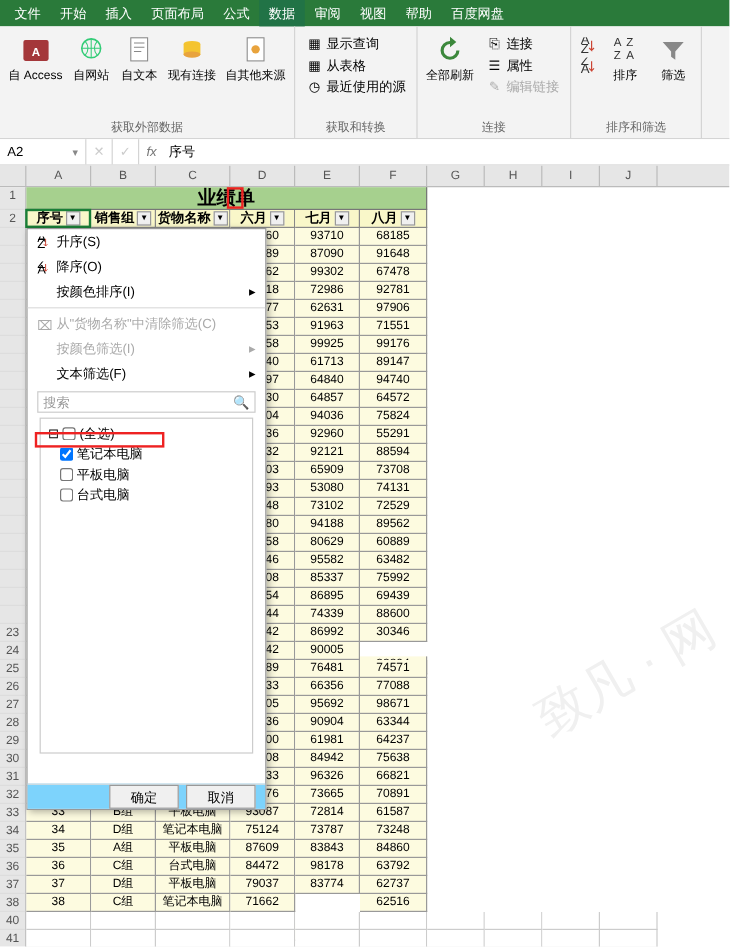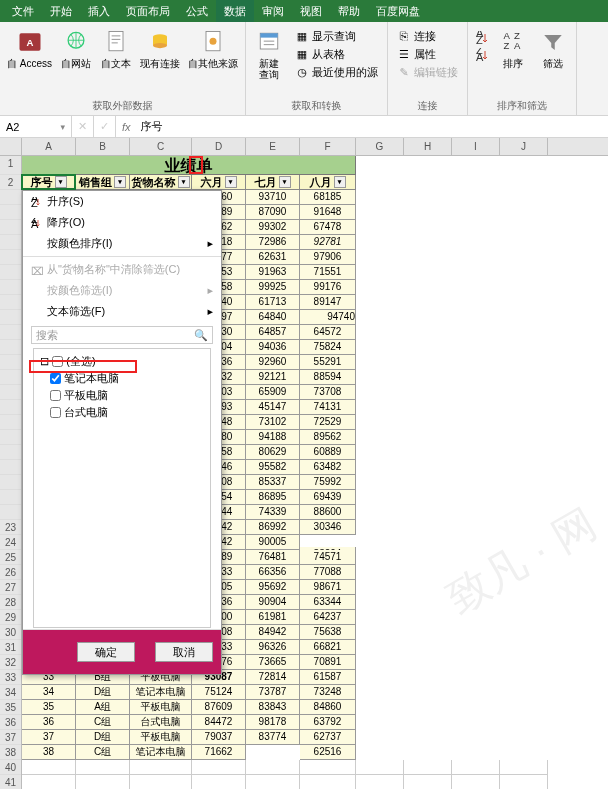--- a/index.html
+++ b/index.html
@@ -43,21 +43,21 @@
 .selbox{position:absolute;border:2px solid #1a7f37;pointer-events:none}
 .filter{position:absolute;left:22px;top:52px;width:200px;height:485px;background:#fff;border:1px solid #999;box-shadow:2px 2px 6px rgba(0,0,0,.3);z-index:5}
 .fitem{display:flex;align-items:center;gap:6px;padding:3px 8px;font-size:11px;cursor:pointer}
 .fitem.dis{color:#aaa}
 .farrow{width:10px;height:10px;display:inline-block}
 .fhr{border-top:1px solid #ddd;margin:2px 0}
 .fsearch{margin:4px 8px;border:1px solid #ccc;height:18px;display:flex;align-items:center;padding:0 4px;color:#999;justify-content:space-between}
 .ftree{margin:2px 10px;border:1px solid #ccc;height:280px;padding:4px;overflow:auto}
 .fchk{display:flex;align-items:center;gap:3px;padding:1px 0 1px 12px;font-size:11px}
 .fchk input{width:11px;height:11px}
-.fbtns{display:flex;justify-content:flex-end;gap:20px;padding:12px 8px;border-top:1px solid #ddd;margin-top:auto;position:absolute;bottom:0;right:0;left:0;background:#be185d}
+.fbtns{display:flex;justify-content:flex-end;gap:6px;padding:0 8px;border-top:1px solid #ddd;margin-top:auto;position:absolute;bottom:0;right:0;left:0;background:#7dd3fc}
 .fbtns button{width:58px;height:20px;font-size:11px;border:1px solid #999;background:#f0f0f0;cursor:pointer}
 .redbox{position:absolute;border:2px solid #e22;pointer-events:none;z-index:10}
 .watermark{position:absolute;right:5px;bottom:200px;color:#f0f0f0;font-size:42px;transform:rotate(-30deg);pointer-events:none;z-index:1}
 </style>
 </head>
 <body>
 
 <div class="tabs">
   <div class="tab">文件</div>
   <div class="tab">开始</div>
@@ -118,50 +118,47 @@
               <circle cx="16" cy="15" r="4" fill="#e8a33d"></circle>
             </svg>
           </span>
           <span class="rbtn-label">自其他来源</span>
         </div>
     </div>
     <div class="rgrp-label">获取外部数据</div>
   </div>
   <div class="rgrp">
     <div class="rgrp-body">
-      <div class="rbtn">
-          <span class="ricon">
-            <svg viewBox="0 0 32 32">
-              <rect x="6" y="6" width="20" height="18" fill="#fff" stroke="#888"></rect>
-              <rect x="6" y="6" width="20" height="5" fill="#5b9bd5"></rect>
-              <path d="M10 15h12M10 19h12" stroke="#888"></path>
-            </svg>
-          </span>
-          <span class="rbtn-label" style="white-space:pre-line">新建
-查询</span>
-        </div>
       <div class="rsub">
         <div class="rrow">
             <span class="smicon">▦</span>
             <span>显示查询</span>
           </div>
         <div class="rrow">
             <span class="smicon">▦</span>
             <span>从表格</span>
           </div>
         <div class="rrow">
             <span class="smicon">◷</span>
             <span>最近使用的源</span>
           </div>
       </div>
     </div>
     <div class="rgrp-label">获取和转换</div>
   </div>
   <div class="rgrp">
     <div class="rgrp-body">
+      <div class="rbtn">
+          <span class="ricon">
+            <svg viewBox="0 0 32 32">
+              <path d="M16 7a9 9 0 109 9h-3a6 6 0 11-6-6v3l6-5-6-5z" fill="#3c883c"></path>
+            </svg>
+          </span>
+          <span class="rbtn-label">全部刷新</span>
+        </div>
       <div class="rsub">
         <div class="rrow">
             <span class="smicon">⎘</span>
             <span>连接</span>
           </div>
         <div class="rrow">
             <span class="smicon">☰</span>
             <span>属性</span>
           </div>
         <div class="rrow" style="color:#aaa">
@@ -344,21 +341,21 @@
             <div class="cell" style="width: 54px;">89062</div>
             <div class="cell" style="width: 54px;">99302</div>
             <div class="cell" style="width: 56px;">67478</div>
           </div>
           <div class="row data-row">
             <div class="cell" style="width: 54px;"></div>
             <div class="cell" style="width: 54px;"></div>
             <div class="cell" style="width: 62px;"></div>
             <div class="cell" style="width: 54px;">62718</div>
             <div class="cell" style="width: 54px;">72986</div>
-            <div class="cell" style="width: 56px; font-style: italic;">92781</div>
+            <div class="cell" style="width: 56px;">92781</div>
           </div>
           <div class="row data-row">
             <div class="cell" style="width: 54px;"></div>
             <div class="cell" style="width: 54px;"></div>
             <div class="cell" style="width: 62px;"></div>
             <div class="cell" style="width: 54px;">78377</div>
             <div class="cell" style="width: 54px;">62631</div>
             <div class="cell" style="width: 56px;">97906</div>
           </div>
           <div class="row data-row">
@@ -384,21 +381,21 @@
             <div class="cell" style="width: 54px;">62440</div>
             <div class="cell" style="width: 54px;">61713</div>
             <div class="cell" style="width: 56px;">89147</div>
           </div>
           <div class="row data-row">
             <div class="cell" style="width: 54px;"></div>
             <div class="cell" style="width: 54px;"></div>
             <div class="cell" style="width: 62px;"></div>
             <div class="cell" style="width: 54px;">67297</div>
             <div class="cell" style="width: 54px;">64840</div>
-            <div class="cell" style="width: 56px; text-align: right;">94740</div>
+            <div class="cell" style="width: 56px;">94740</div>
           </div>
           <div class="row data-row">
             <div class="cell" style="width: 54px;"></div>
             <div class="cell" style="width: 54px;"></div>
             <div class="cell" style="width: 62px;"></div>
             <div class="cell" style="width: 54px;">82730</div>
             <div class="cell" style="width: 54px;">64857</div>
             <div class="cell" style="width: 56px;">64572</div>
           </div>
           <div class="row data-row">
@@ -431,21 +428,21 @@
             <div class="cell" style="width: 62px;"></div>
             <div class="cell" style="width: 54px;">59803</div>
             <div class="cell" style="width: 54px;">65909</div>
             <div class="cell" style="width: 56px;">73708</div>
           </div>
           <div class="row data-row">
             <div class="cell" style="width: 54px;"></div>
             <div class="cell" style="width: 54px;"></div>
             <div class="cell" style="width: 62px;"></div>
             <div class="cell" style="width: 54px;">60593</div>
-            <div class="cell" style="width: 54px;">45147</div>
+            <div class="cell" style="width: 54px;">53080</div>
             <div class="cell" style="width: 56px;">74131</div>
           </div>
           <div class="row data-row">
             <div class="cell" style="width: 54px;"></div>
             <div class="cell" style="width: 54px;"></div>
             <div class="cell" style="width: 62px;"></div>
             <div class="cell" style="width: 54px;">63648</div>
             <div class="cell" style="width: 54px;">73102</div>
             <div class="cell" style="width: 56px;">72529</div>
           </div>
@@ -576,21 +573,21 @@
             <div class="cell" style="width: 54px;">C组</div>
             <div class="cell" style="width: 62px;">笔记本电脑</div>
             <div class="cell" style="width: 54px;">70076</div>
             <div class="cell" style="width: 54px;">73665</div>
             <div class="cell" style="width: 56px;">70891</div>
           </div>
           <div class="row data-row">
             <div class="cell" style="width: 54px;">33</div>
             <div class="cell" style="width: 54px;">B组</div>
             <div class="cell" style="width: 62px;">平板电脑</div>
-            <div class="cell" style="width: 54px; font-weight: bold;">93087</div>
+            <div class="cell" style="width: 54px;">93087</div>
             <div class="cell" style="width: 54px;">72814</div>
             <div class="cell" style="width: 56px;">61587</div>
           </div>
           <div class="row data-row">
             <div class="cell" style="width: 54px;">34</div>
             <div class="cell" style="width: 54px;">D组</div>
             <div class="cell" style="width: 62px;">笔记本电脑</div>
             <div class="cell" style="width: 54px;">75124</div>
             <div class="cell" style="width: 54px;">73787</div>
             <div class="cell" style="width: 56px;">73248</div>

